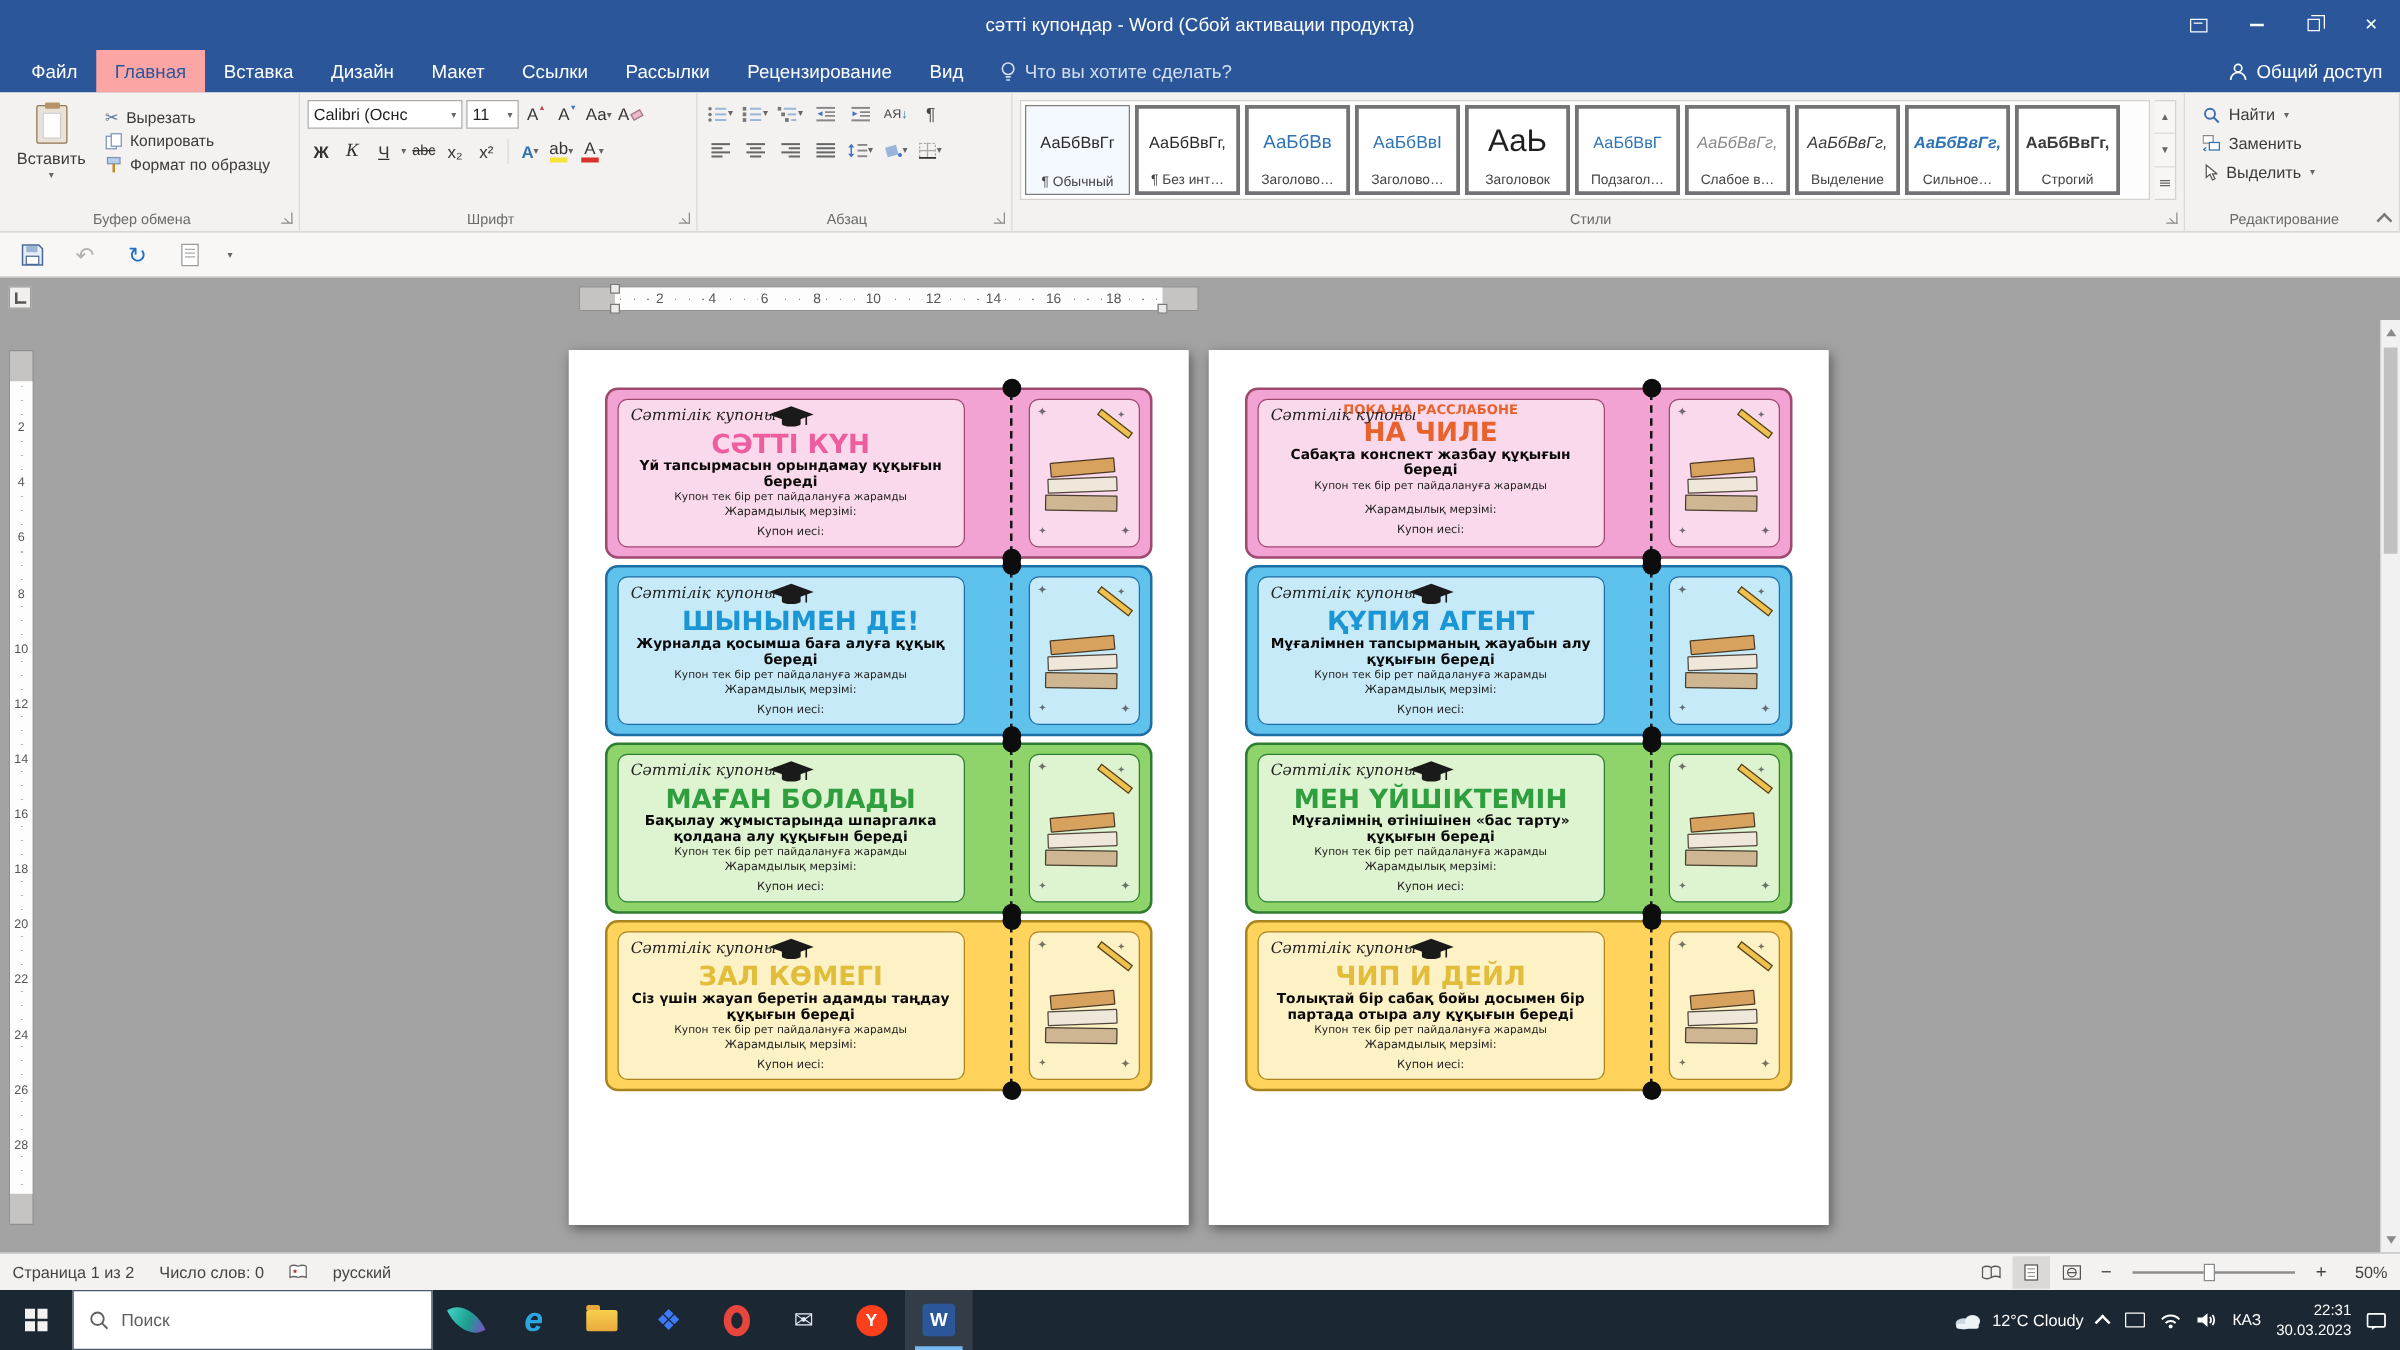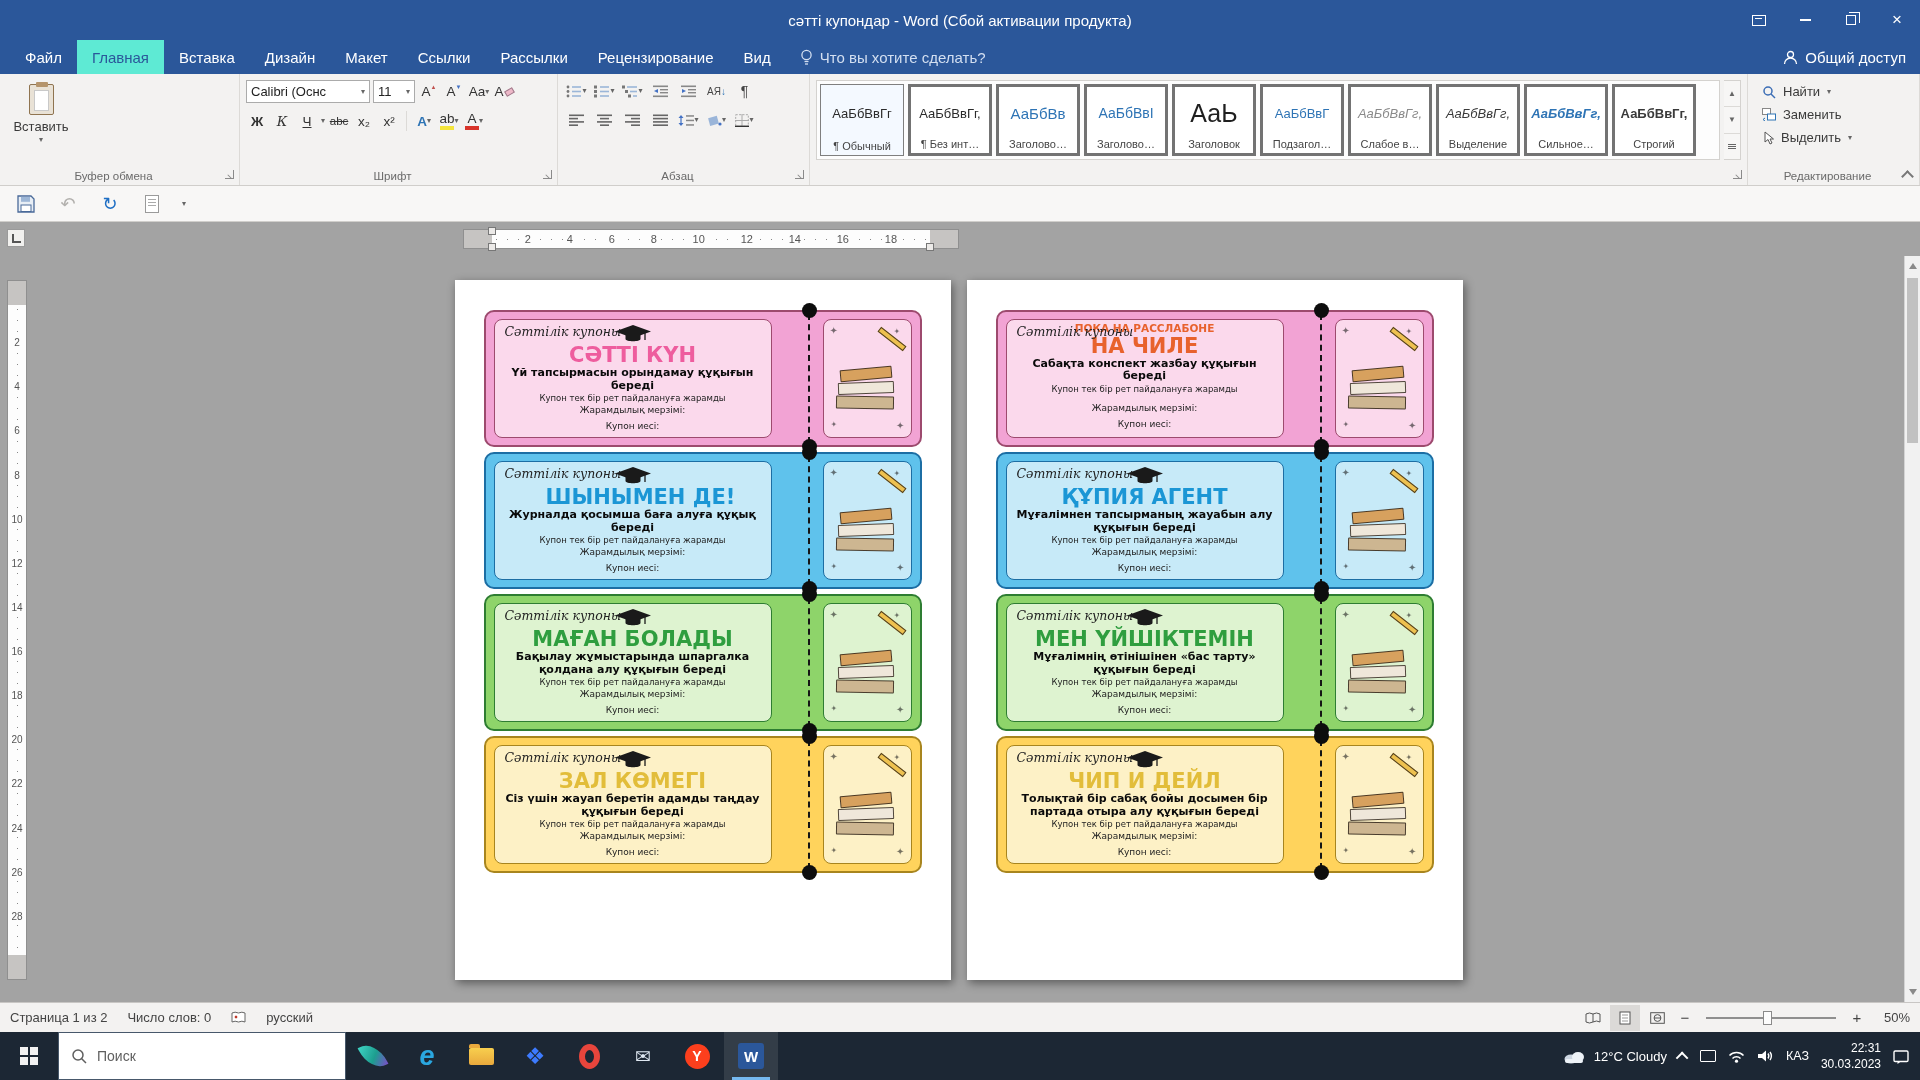--- a/index.html
+++ b/index.html
@@ -12,21 +12,21 @@
   .tb-btn{width:46px;height:100%;display:flex;align-items:center;justify-content:center;font-size:17px;color:#fff}
   .ic-minbar{width:11px;height:1.5px;background:#fff;display:block}
   .ic-restore{width:10px;height:10px;border:1.5px solid #fff;position:relative;display:block}
   .ic-restore::before{content:"";position:absolute;top:-4px;left:2px;width:10px;height:10px;border:1.5px solid #fff;border-bottom:none;border-left:none}
   .ic-ribbonopt{width:14px;height:11px;border:1.5px solid #fff;position:relative;display:block}
   .ic-ribbonopt::after{content:"";position:absolute;left:2px;top:2px;width:7px;height:1.5px;background:#fff}
 
   
   .menubar{height:34px;background:#2b579a;display:flex;align-items:stretch;color:#fff;font-size:15px;padding-left:10px}
   .mtab{display:flex;align-items:center;padding:0 15px;white-space:nowrap}
-  .mtab.active{background:#5eead4;color:#2b579a}
+  .mtab.active{background:#fca5a5;color:#2b579a}
   .tellme{display:flex;align-items:center;gap:7px;margin-left:14px;color:#d3dff1;white-space:nowrap}
   .share{margin-left:auto;margin-right:14px;display:flex;align-items:center;gap:7px;white-space:nowrap}
 
   
   .ribbon{height:112px;background:#f3f2f1;display:flex;position:relative;border-bottom:1px solid #d0cecb}
   .rgroup{position:relative;height:100%;border-right:1px solid #dcdad7;padding:6px 6px 22px 6px}
   .glabel{position:absolute;bottom:3px;left:4px;right:16px;text-align:center;font-size:11.5px;color:#6a6a6a;white-space:nowrap;overflow:hidden}
   .launcher{position:absolute;bottom:6px;right:5px;width:9px;height:9px;border-right:1px solid #8a8a8a;border-bottom:1px solid #8a8a8a}
   .launcher::after{content:"";position:absolute;right:1px;bottom:1px;width:5px;height:1px;background:#8a8a8a;transform:rotate(45deg)}
   .caret{font-size:8px;color:#666;line-height:1}
@@ -241,20 +241,40 @@
 </div>
 
 <div class="ribbon">
 
   <div class="rgroup g-clip">
     <div class="paste">
       <span class="clip-ic"></span>
       <span>Вставить</span>
       <span class="caret"></span>
     </div>
+    <div class="clip-col">
+      <div class="srow">
+          <span class="ic-cut"></span>
+          <span>Вырезать</span>
+        </div>
+      <div class="srow">
+        <svg width="14" height="14">
+            <rect x="1" y="3" width="8" height="10" fill="#fff" stroke="#7a93b8"></rect>
+            <rect x="5" y="1" width="8" height="10" fill="#fff" stroke="#7a93b8"></rect>
+          </svg>
+        <span>Копировать</span>
+      </div>
+      <div class="srow">
+        <svg width="14" height="14">
+            <rect x="2" y="1" width="10" height="5" fill="#b9cde8" stroke="#7a93b8"></rect>
+            <rect x="6" y="6" width="2" height="7" fill="#c58b2a"></rect>
+          </svg>
+        <span>Формат по образцу</span>
+      </div>
+    </div>
     <div class="glabel">Буфер обмена</div>
     <div class="launcher"></div>
   </div>
 
   <div class="rgroup g-font">
     <div class="frow frow1">
       <div class="combo fname">
           <span>Calibri (Оснс</span>
           <span class="caret"></span>
         </div>
@@ -495,20 +515,21 @@
       <div class="gs">▲</div>
       <div class="gs">▼</div>
       <div class="gs">
           <span class="gs-more">
             <i></i>
             <i></i>
             <i></i>
           </span>
         </div>
     </div>
+    <div class="glabel">Стили</div>
     <div class="launcher"></div>
   </div>
 
   <div class="rgroup g-edit">
     <div class="erow">
       <svg width="14" height="14">
           <circle cx="6" cy="6" r="4" fill="none" stroke="#3b6db5" stroke-width="1.5"></circle>
           <line x1="9" y1="9" x2="13" y2="13" stroke="#3b6db5" stroke-width="1.5"></line>
         </svg>
       <span>Найти</span>

